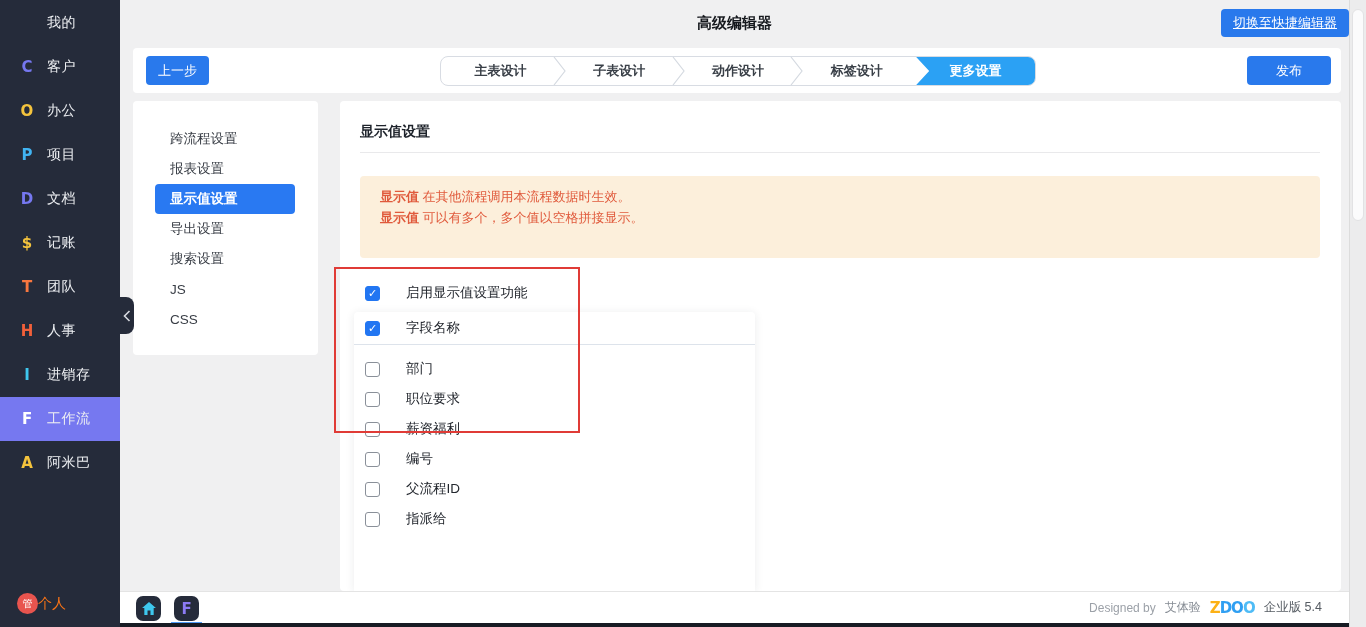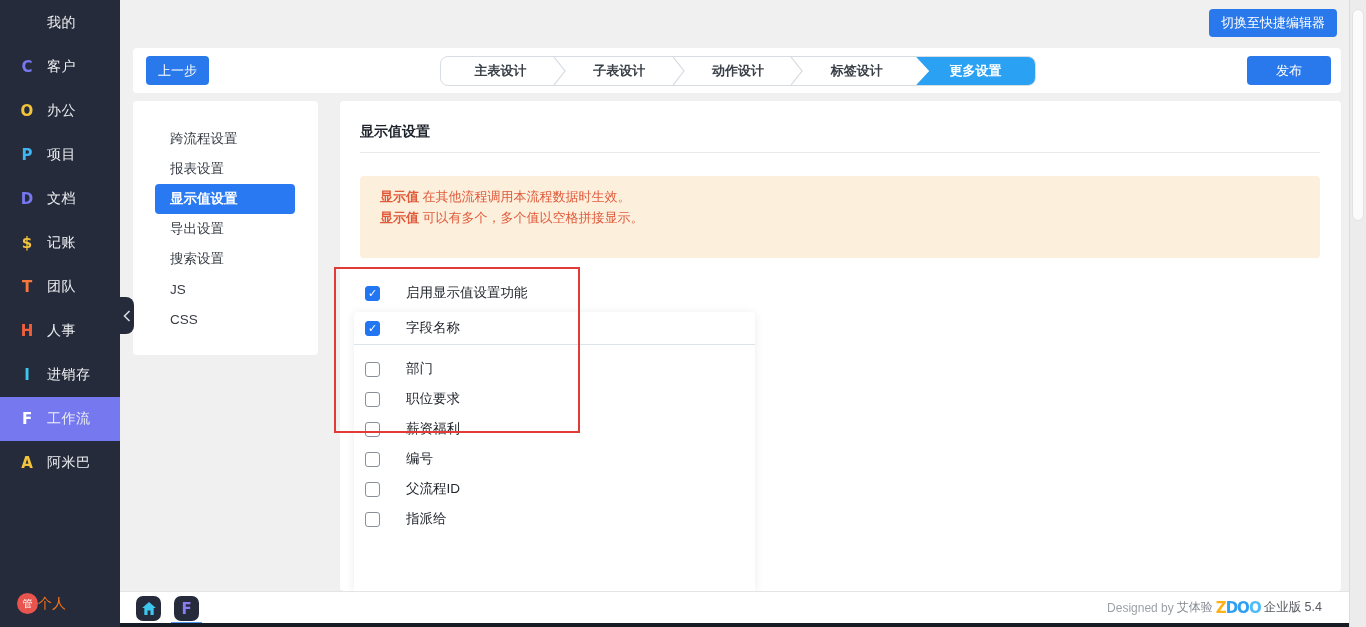--- a/index.html
+++ b/index.html
@@ -24,21 +24,21 @@
   .collapse-handle { position:absolute; left:120px; top:297px; width:14px; height:37px; background:#252B3A;
             border-radius:0 8px 8px 0; display:flex; align-items:center; justify-content:center; z-index:25; cursor:pointer; }
   
   .topbar { position:absolute; left:120px; top:0; width:1229px; height:46px; }
   .back-group { position:absolute; left:26px; top:0; height:46px; display:flex; align-items:center; cursor:pointer; }
   .back-label { font-size:14.5px; font-weight:bold; color:#1E2430; margin-left:12px; }
   .page-title { position:absolute; left:50%; transform:translateX(-50%); top:0; height:46px;
             display:flex; align-items:center; font-size:15px; font-weight:bold; color:#15181D; }
   .btn { background:#2979EC; color:#fff; font-size:13px; border:none; border-radius:4px; cursor:pointer;
             display:flex; align-items:center; justify-content:center; }
-  .switch-btn { position:absolute; right:12px; top:9px; height:28px; padding:0 12px; }
+  .switch-btn { position:absolute; right:0; top:9px; height:28px; padding:0 12px;text-decoration:underline; }
   
   .steps-panel { position:absolute; left:133px; top:48px; width:1208px; height:45px; background:#fff; border-radius:4px; }
   .prev-btn { position:absolute; left:13px; top:8px; width:63px; height:29px; }
   .publish-btn { position:absolute; right:10px; top:8px; width:84px; height:29px; }
   .steps { position:absolute; left:307px; top:8px; width:596px; height:30px; display:flex;
             border:1px solid #D8DCE3; border-radius:8px; background:#fff; overflow:hidden; }
   .step-wrap { flex:1 1 0; position:relative; display:flex; cursor:pointer; }
   .step-wrap .sep { position:absolute; left:-7px; top:0; }
   .step-wrap:first-child .sep, .step-wrap.active .sep { display:none; }
   .step-label { flex:1; display:flex; align-items:center; justify-content:center;
@@ -74,21 +74,21 @@
   .annotation-rect { position:absolute; left:334px; top:267px; width:246px; height:166px;
             border:2px solid #E03B36; z-index:20; pointer-events:none; }
   
   .bottombar { position:absolute; left:120px; top:591px; width:1229px; height:32px; background:#fff;
             border-top:1px solid #E4E4E4; z-index:10; }
   .dock-icon { position:absolute; top:4px; width:25px; height:25px; background:#252B3A; border-radius:7px;
             display:flex; align-items:center; justify-content:center; cursor:pointer; }
   .dock-home { left:16px; }
   .dock-f { left:54px; color:#8C7BF4; font-weight:bold; font-size:15px; font-family:"DejaVu Sans",sans-serif; }
   .dock-underline { position:absolute; left:51px; top:30px; width:31px; height:4px; background:#4D9BF6; z-index:12; }
-  .footer-info { position:absolute; right:27px; top:0; height:31px; display:flex; align-items:center; gap:3px;
+  .footer-info { position:absolute; right:27px; top:0; height:31px; display:flex; align-items:center; gap:9px;
             font-size:12px; color:#9CA1A8; }
   .brand-cn { color:#868C94; }
   .logo { display:inline-flex; }
   .logo-letter { font-weight:bold; font-size:15px; letter-spacing:-1px; font-family:"DejaVu Sans",sans-serif; }
   .edition { color:#565C63; font-size:12.5px; }
   .bottom-strip { position:absolute; left:120px; top:623px; width:1246px; height:4px; background:#171B23; z-index:11; }
   
   .scrollbar { position:absolute; right:0; top:0; width:17px; height:627px; background:#ECECED;
             border-left:1px solid #DCDCDC; z-index:40; }
   .scroll-thumb { position:absolute; left:2px; top:9px; width:12px; height:212px; background:#FBFBFC;
@@ -194,20 +194,21 @@
     <span class="user-label">个人</span>
   </div>
 </nav>
 <div class="collapse-handle">
   <svg width="8" height="12" viewBox="0 0 8 12">
     <path d="M6.5 1 L1.5 6 L6.5 11" fill="none" stroke="#D7DAE0" stroke-width="1.6"></path>
   </svg>
 </div>
 
 <header class="topbar">
+  <div class="page-title">高级编辑器</div>
   <button class="btn switch-btn">切换至快捷编辑器</button>
 </header>
 
 <section class="steps-panel">
   <button class="btn prev-btn">上一步</button>
   <div class="steps">
 
       <div class="step-wrap">
 
         <div class="step-label">主表设计</div>

